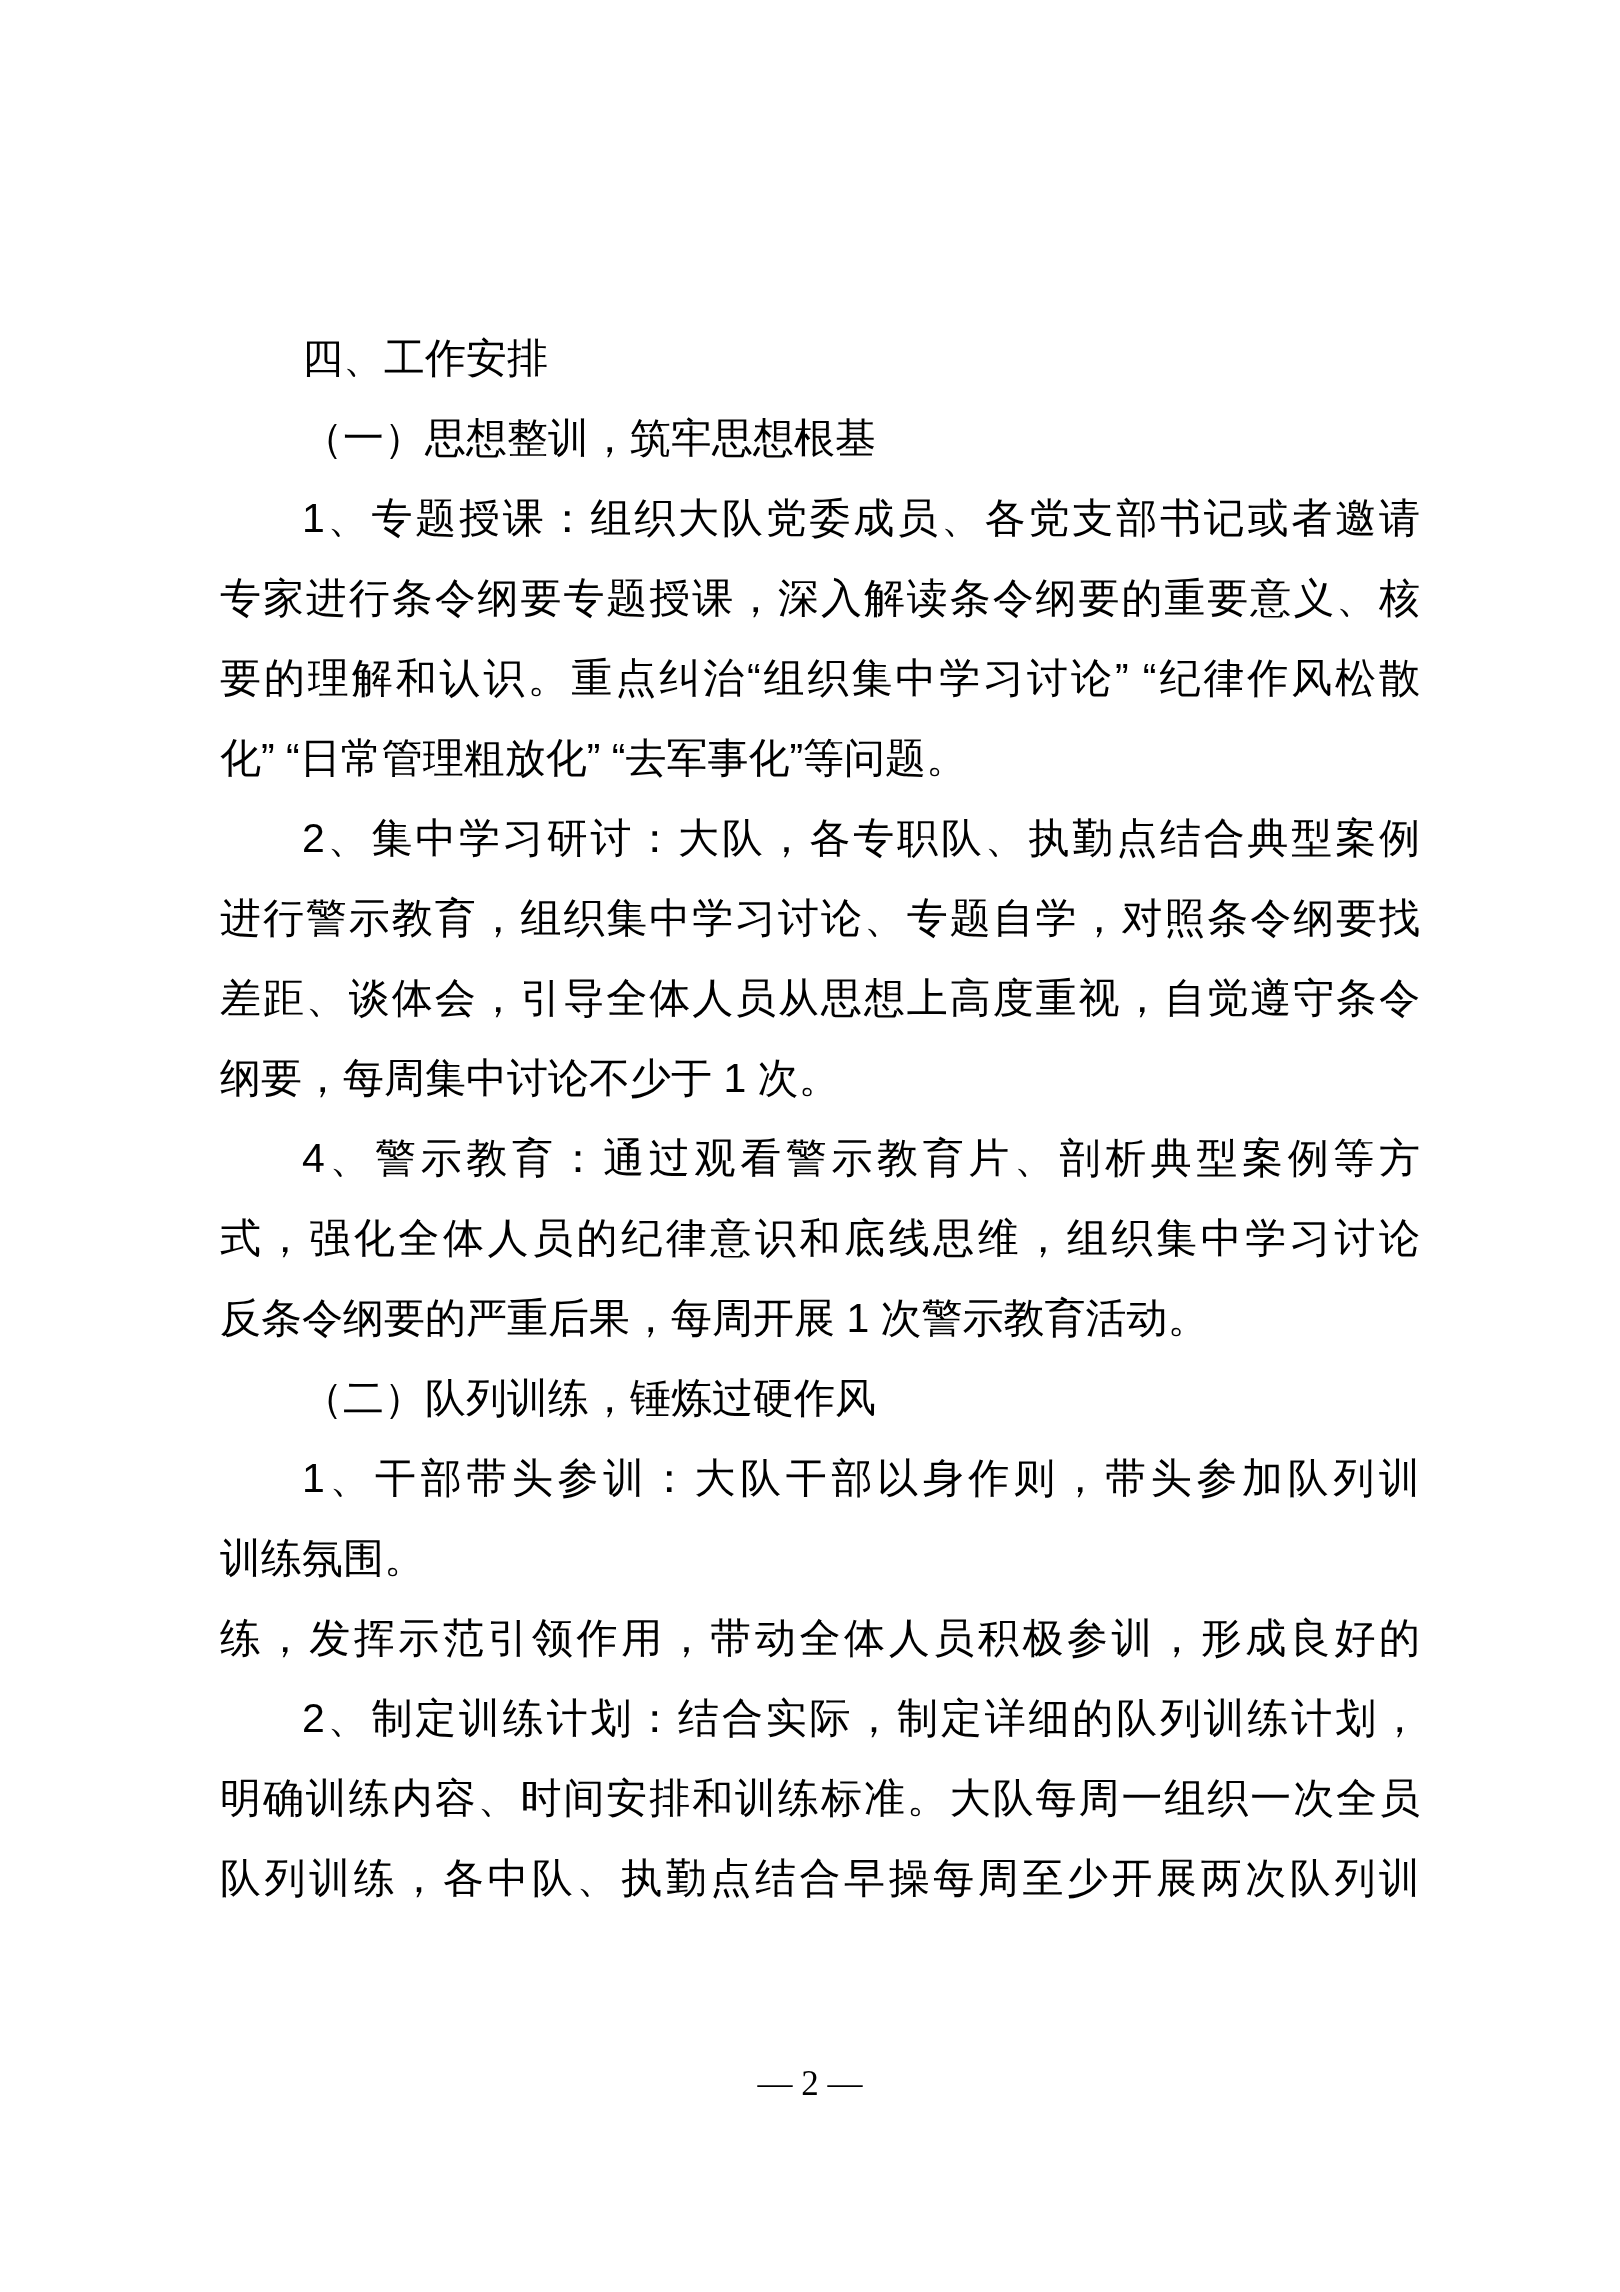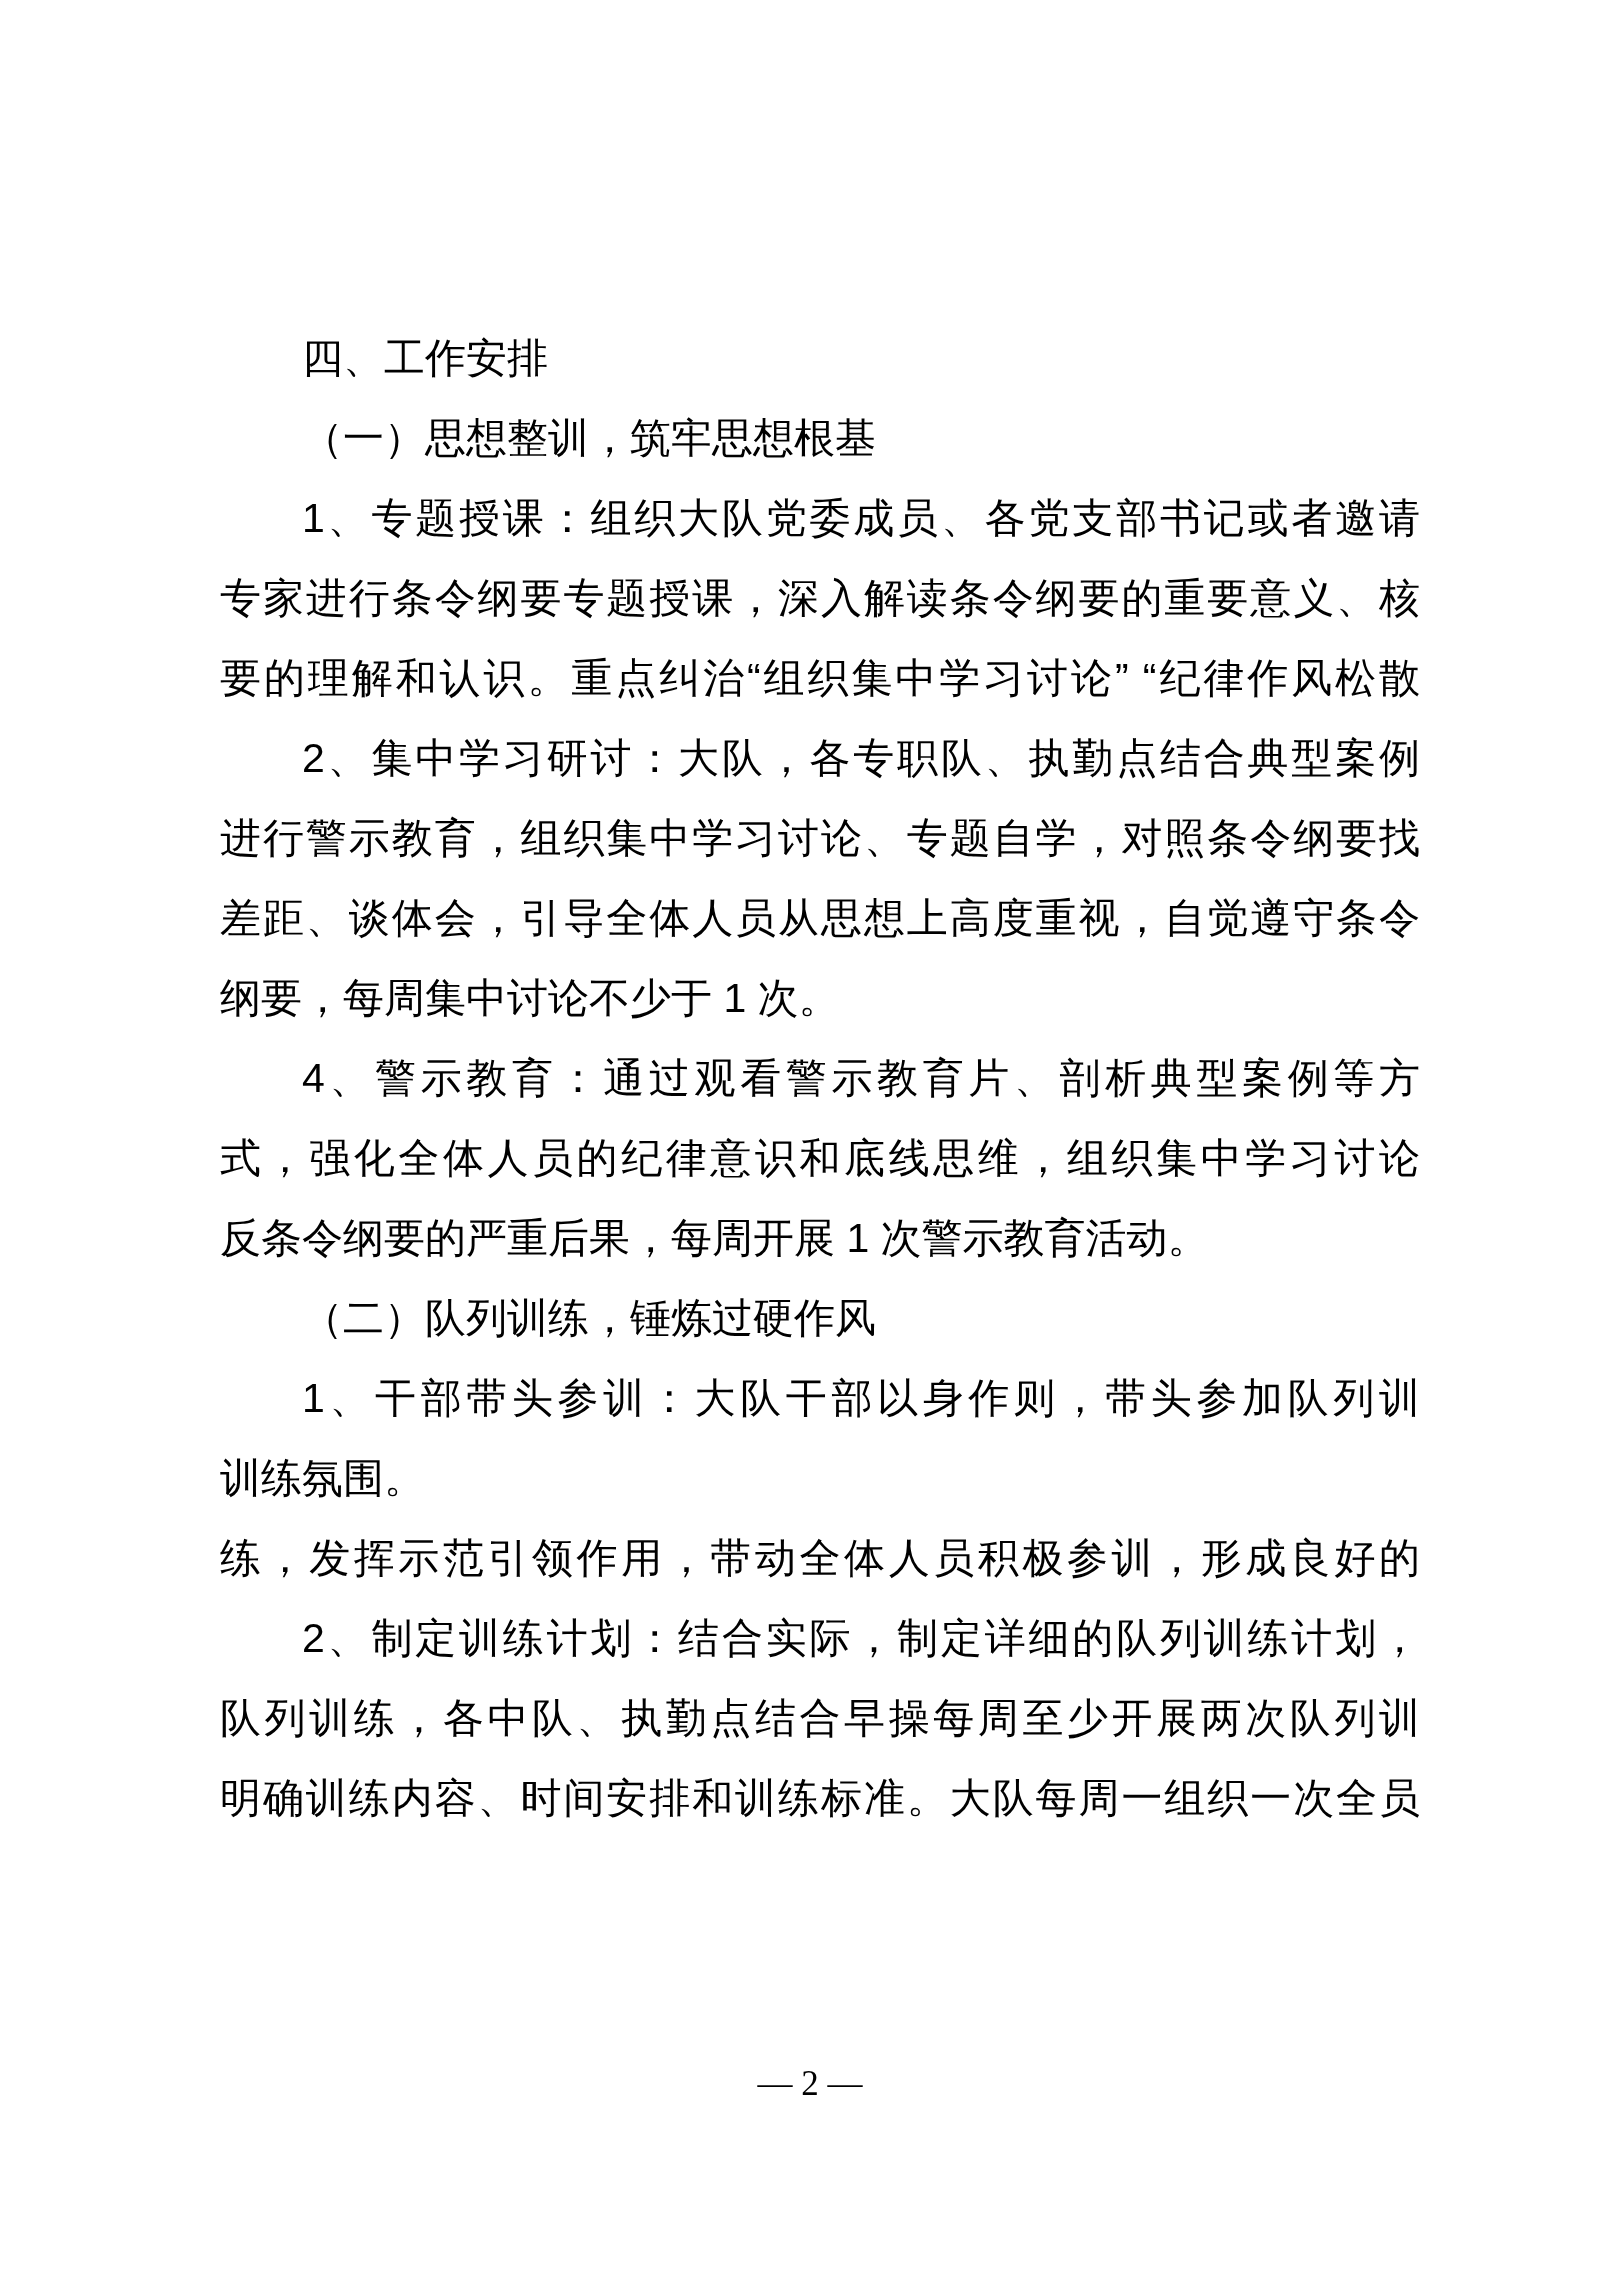--- a/index.html
+++ b/index.html
@@ -52,32 +52,33 @@
 </head>
 <body>
 
 <div class="page" style="background: rgb(255, 255, 255); color: rgb(0, 0, 0);">
   <div class="doc-body" id="doc-body">
       <div class="line indent">四、工作安排</div>
       <div class="line indent">（一）思想整训，筑牢思想根基</div>
       <div class="line indent justify">1、专题授课：组织大队党委成员、各党支部书记或者邀请</div>
       <div class="line justify">专家进行条令纲要专题授课，深入解读条令纲要的重要意义、核</div>
       <div class="line justify">要的理解和认识。重点纠治“组织集中学习讨论” “纪律作风松散</div>
+      <div class="line">化” “日常管理粗放化” “去军事化”等问题。</div>
       <div class="line indent justify">2、集中学习研讨：大队，各专职队、执勤点结合典型案例</div>
       <div class="line justify">进行警示教育，组织集中学习讨论、专题自学，对照条令纲要找</div>
       <div class="line justify">差距、谈体会，引导全体人员从思想上高度重视，自觉遵守条令</div>
       <div class="line">纲要，每周集中讨论不少于 1 次。</div>
       <div class="line indent justify">4、警示教育：通过观看警示教育片、剖析典型案例等方</div>
       <div class="line justify">式，强化全体人员的纪律意识和底线思维，组织集中学习讨论</div>
       <div class="line">反条令纲要的严重后果，每周开展 1 次警示教育活动。</div>
       <div class="line indent">（二）队列训练，锤炼过硬作风</div>
       <div class="line indent justify">1、干部带头参训：大队干部以身作则，带头参加队列训</div>
       <div class="line">训练氛围。</div>
       <div class="line justify">练，发挥示范引领作用，带动全体人员积极参训，形成良好的</div>
       <div class="line indent justify">2、制定训练计划：结合实际，制定详细的队列训练计划，</div>
+      <div class="line justify">明确训练内容、时间安排和训练标准。大队每周一组织一次全员</div>
       <div class="line justify">队列训练，各中队、执勤点结合早操每周至少开展两次队列训</div>
-      <div class="line justify">明确训练内容、时间安排和训练标准。大队每周一组织一次全员</div>
     </div>
   <div class="footer">
     <span>— 2 —</span>
   </div>
 </div>
 
 
 </body></html>

